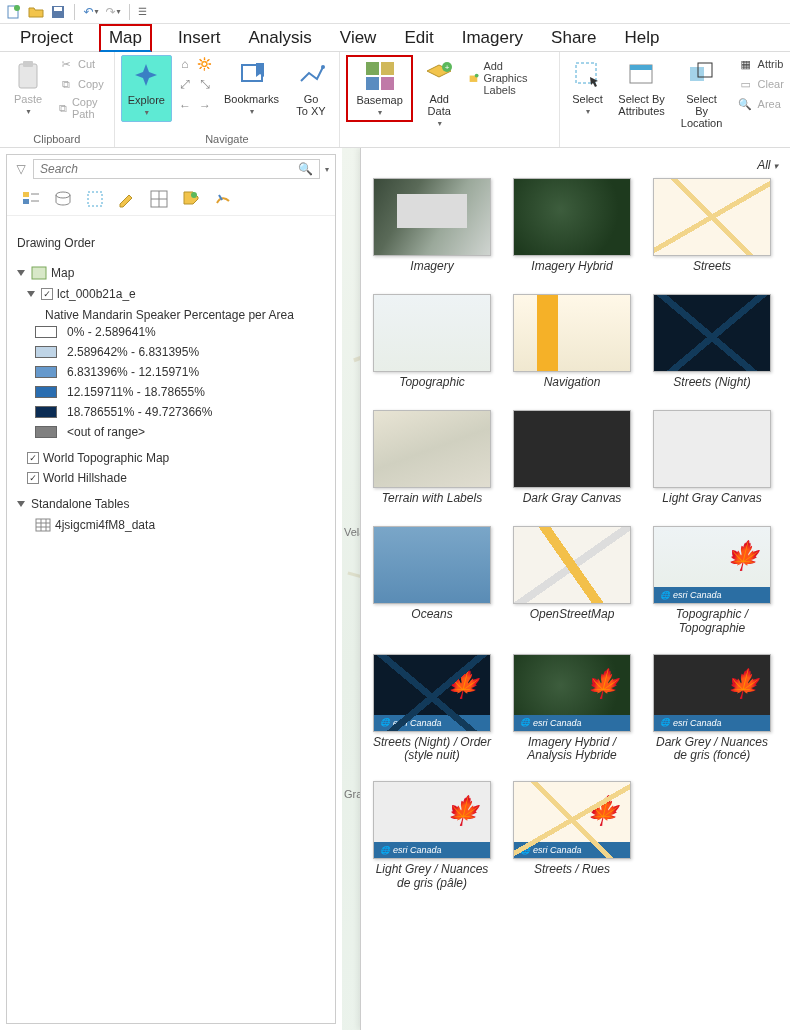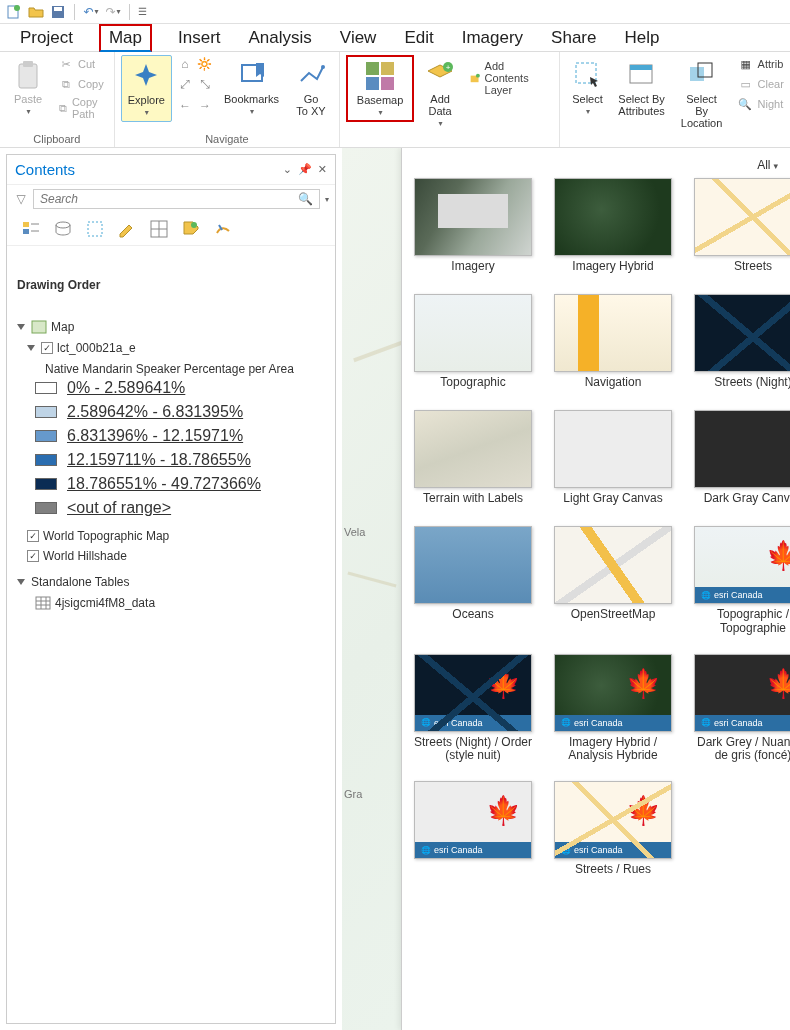--- a/index.html
+++ b/index.html
@@ -18,21 +18,21 @@
 
   
   .ribbon { height: 96px; display: flex; border-bottom: 1px solid #dcdcdc; overflow: hidden; }
   .ribbon-group { border-right: 1px solid #e4e4e4; padding: 3px 6px 2px 6px; display: flex; flex-direction: column; justify-content: space-between; }
   .ribbon-group-label { text-align: center; font-size: 11px; color: #666; padding-top: 2px; }
   .ribbon-body { display: flex; flex: 1; gap: 4px; align-items: flex-start; }
 
   .ribbon-big { display: flex; flex-direction: column; align-items: center; justify-content: center; gap: 2px; padding: 4px 6px; font-size: 11px; color: #333; cursor: pointer; min-width: 44px; }
   .ribbon-big .icon32 { width: 32px; height: 32px; }
   .ribbon-big.disabled { color: #aaa; }
-  .ribbon-big.selected { background: #fef9c3; border: 1px solid #7cc0e8; border-radius: 2px; }
+  .ribbon-big.selected { background: #5eead4; border: 1px solid #7cc0e8; border-radius: 2px; }
 
   .ribbon-small-stack { display: flex; flex-direction: column; gap: 2px; }
   .ribbon-small { display: flex; align-items: center; gap: 4px; font-size: 11px; color: #444; padding: 1px 4px; cursor: pointer; }
   .ribbon-small.disabled { color: #aaa; }
   .icon16 { width: 16px; height: 16px; display: inline-flex; justify-content: center; align-items: center; }
 
   .nav-grid { display: grid; grid-template-columns: repeat(2, 18px); grid-template-rows: repeat(3, 18px); gap: 2px; }
   .nav-grid .cell { width: 18px; height: 18px; display: flex; justify-content: center; align-items: center; color: #888; }
 
   .red-box { border: 2px solid #d00000; }
@@ -45,34 +45,34 @@
   .pane-buttons { display: flex; gap: 6px; color: #666; font-size: 11px; }
 
   .search-row { display: flex; align-items: center; padding: 4px 6px; gap: 4px; }
   .search-box { flex: 1; display: flex; align-items: flex-end; border: 1px solid #ccc; padding: 2px 6px; font-size: 12px; color: #888; background: #fff; }
   .search-box input { border: none; flex: 1; outline: none; font-size: 12px; font-style: italic; color: #888; }
 
   .contents-toolbar { display: flex; gap: 12px; padding: 6px 14px; border-bottom: 1px solid #eee; }
   .ct-icon { width: 20px; height: 20px; }
 
   .toc { padding: 8px 10px; font-size: 12px; color: #333; }
-  .toc-heading { font-weight: bold; margin: 24px 0; }
+  .toc-heading { font-weight: normal; margin: 12px 0; }
   .toc-row { display: flex; align-items: center; gap: 4px; padding: 3px 0; }
   .tri { display: inline-block; width: 0; height: 0; }
   .tri.open { border-left: 4px solid transparent; border-right: 4px solid transparent; border-top: 6px solid #666; margin-right: 2px; }
   .chk { width: 12px; height: 12px; border: 1px solid #888; display: inline-flex; justify-content: center; align-items: center; font-size: 9px; color: #333; background: #fff; }
   .swatch { width: 22px; height: 12px; border: 1px solid #666; margin-left: 18px; margin-right: 6px; }
-  .legend-text { font-size: 16px; text-decoration: underline; }
+  .legend-text { font-size: 12px; }
 
   
   .map-area { flex: 1; position: relative; background: linear-gradient(135deg, #f0f5ee 0%, #e8f0e8 40%, #eef6f0 100%); overflow: hidden; }
   .map-fake-road { position: absolute; background: rgba(200,190,150,0.35); }
   .map-label { position: absolute; font-size: 11px; color: #777; }
 
-  .basemap-popup { position: absolute; top: 0; right: 0; width: 389px; background: #fff; border-left: 1px solid #ccc; box-shadow: -2px 0 6px rgba(0,0,0,0.08); height: 100%; overflow: auto; padding: 8px 10px 12px 10px; }
+  .basemap-popup { position: absolute; top: 0; right: 0; width: 430px; background: #fff; border-left: 1px solid #ccc; box-shadow: -2px 0 6px rgba(0,0,0,0.08); height: 100%; overflow: auto; padding: 8px 10px 12px 10px; font-style: italic; }
   .bp-top { display: flex; justify-content: flex-end; padding: 2px 2px 6px 2px; font-size: 12px; color: #333; }
   .bp-top .arrow { margin-left: 3px; font-size: 9px; color: #555; }
   .bp-section-title { font-weight: bold; font-size: 13px; margin: 2px 0 10px 2px; }
   .bp-grid { display: grid; grid-template-columns: repeat(3, 122px); gap: 18px 18px; justify-content: start; }
   .bp-item { display: flex; flex-direction: column; align-items: center; gap: 4px; cursor: pointer; width: 122px; }
   .bp-thumb { width: 118px; height: 78px; border: 1px solid #bbb; box-shadow: 1px 1px 3px rgba(0,0,0,0.2); position: relative; overflow: hidden; }
   .bp-label { font-size: 12px; text-align: center; color: #333; line-height: 1.15; min-height: 16px; }
   .bp-banner { position: absolute; bottom: 0; left: 0; right: 0; height: 16px; background: #2b6ea3; color: #fff; font-size: 9px; display: flex; align-items: center; padding-left: 6px; }
   .bp-banner::before { content: "🌐"; font-size: 8px; margin-right: 3px; }
 
@@ -228,21 +228,21 @@
           <span class="caret-sm">▾</span>
       </div>
       <div class="ribbon-small-stack" style="justify-content:flex-start;padding-top:4px">
         <div class="ribbon-small">
             <span class="icon16">
               <svg viewBox="0 0 16 16">
                 <rect x="1" y="4" width="12" height="10" fill="#f2c44c"></rect>
                 <circle cx="12" cy="4" r="3" fill="#5cb85c"></circle>
               </svg>
             </span>
-            <span>Add Contents Layer</span>
+            <span>Add Graphics Labels</span>
           </div>
       </div>
     </div>
     <div class="ribbon-group-label">&nbsp;</div>
   </div>
 
   <div class="ribbon-group" style="margin-left:auto;border-left:1px solid #e4e4e4;border-right:none">
     <div class="ribbon-body">
       <div class="ribbon-big">
         <span class="icon32"><svg viewBox="0 0 32 32">
@@ -272,39 +272,31 @@
         <div class="ribbon-small">
             <span class="icon16">▦</span>
             <span>Attrib</span>
           </div>
         <div class="ribbon-small disabled">
             <span class="icon16">▭</span>
             <span>Clear</span>
           </div>
         <div class="ribbon-small disabled">
             <span class="icon16">🔍</span>
-            <span>Night</span>
+            <span>Area</span>
           </div>
       </div>
     </div>
     <div class="ribbon-group-label">&nbsp;</div>
   </div>
 </div>
 
 <div class="main">
 
   <div class="contents-pane">
-    <div class="contents-header">
-      <span class="contents-title">Contents</span>
-      <div class="pane-buttons">
-        <span>⌄</span>
-        <span>📌</span>
-        <span>✕</span>
-      </div>
-    </div>
     <div class="search-row">
       <span class="icon16" style="color:#888">▽</span>
       <div class="search-box">
         <input placeholder="Search" style="">
         <span style="color:#888">🔍</span>
       </div>
       <span class="caret-sm">▾</span>
     </div>
     <div class="contents-toolbar">
       <span class="ct-icon"><svg viewBox="0 0 20 20">
@@ -446,26 +438,26 @@
           </div>
           <div class="bp-item">
             <div class="bp-thumb t-night"></div>
             <div class="bp-label">Streets (Night)</div>
           </div>
           <div class="bp-item">
             <div class="bp-thumb t-terrain"></div>
             <div class="bp-label">Terrain with Labels</div>
           </div>
           <div class="bp-item">
+            <div class="bp-thumb t-darkgray"></div>
+            <div class="bp-label">Dark Gray Canvas</div>
+          </div>
+          <div class="bp-item">
             <div class="bp-thumb t-lightgray"></div>
             <div class="bp-label">Light Gray Canvas</div>
-          </div>
-          <div class="bp-item">
-            <div class="bp-thumb t-darkgray"></div>
-            <div class="bp-label">Dark Gray Canvas</div>
           </div>
           <div class="bp-item">
             <div class="bp-thumb t-oceans"></div>
             <div class="bp-label">Oceans</div>
           </div>
           <div class="bp-item">
             <div class="bp-thumb t-osm"></div>
             <div class="bp-label">OpenStreetMap</div>
           </div>
           <div class="bp-item">
@@ -494,20 +486,21 @@
               <span class="leaf">🍁</span>
               <div class="bp-banner">esri Canada</div>
             </div>
             <div class="bp-label">Dark Grey / Nuances de gris (foncé)</div>
           </div>
           <div class="bp-item">
             <div class="bp-thumb t-lightgray">
               <span class="leaf">🍁</span>
               <div class="bp-banner">esri Canada</div>
             </div>
+            <div class="bp-label">Light Grey / Nuances de gris (pâle)</div>
           </div>
           <div class="bp-item">
             <div class="bp-thumb t-streets">
               <span class="leaf">🍁</span>
               <div class="bp-banner">esri Canada</div>
             </div>
             <div class="bp-label">Streets / Rues</div>
           </div>
         </div>
     </div>

